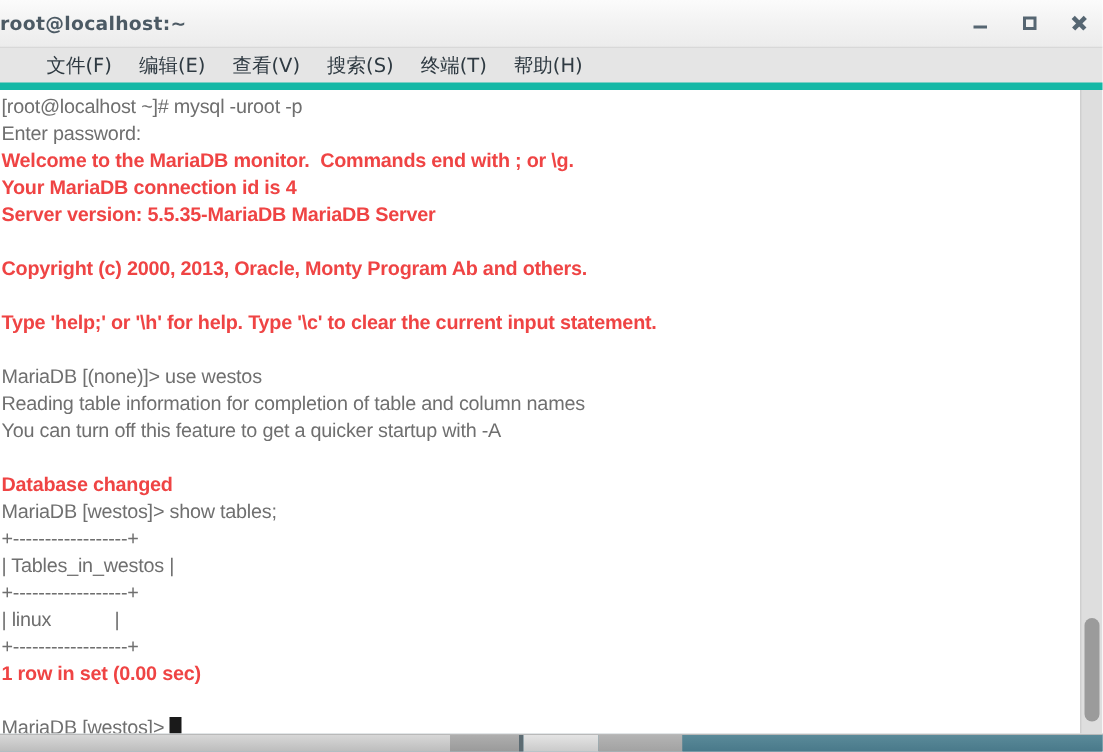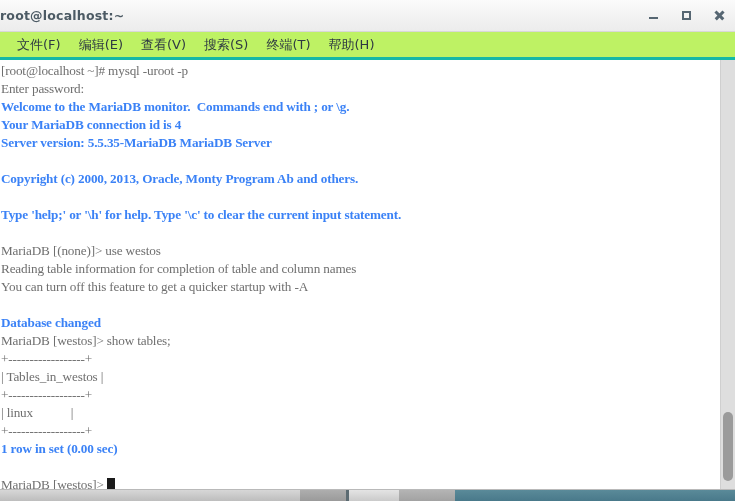--- a/index.html
+++ b/index.html
@@ -89,25 +89,25 @@
     height: 2.6px;
     background: #566672;
   }
   .wb-close::before { transform: rotate(45deg); }
   .wb-close::after  { transform: rotate(-45deg); }
 
   
   #menubar {
     height: 28px;
     min-height: 28px;
-    background: #bef264;
-    border-bottom: 3px solid #14b8a6;
-    display: flex;
-    align-items: center;
-    padding-left: 8px;
+    background: #e5e5e5;
+    border-bottom: 5px solid #14b8a6;
+    display: flex;
+    align-items: center;
+    padding-left: 22px;
     box-sizing: border-box;
   }
   .menuitem {
     font-family: "DejaVu Sans", sans-serif;
     font-size: 13px;
     color: #2f3a42;
     padding: 2px 9px;
     cursor: default;
     white-space: nowrap;
     user-select: none;
@@ -120,34 +120,34 @@
     display: flex;
     background: #ffffff;
     overflow: hidden;
   }
   #terminal {
     position: relative;
     flex: 1 1 auto;
     background: #ffffff;
     padding: 2px 0 0 1px;
     overflow: hidden;
-    font-family: Liberation Serif, serif;
+    font-family: Liberation Sans, sans-serif;
     font-size: 13.2px;
     line-height: 18px;
     letter-spacing: -0.15px;
     white-space: pre;
     color: #111111;
   }
   .tline {
     height: 18px;
     white-space: pre;
   }
   .dim   { color: #6f6f6f; font-weight: normal; }
   .norm  { color: #1a1a1a; font-weight: normal; }
-  .bold  { color: #3b82f6; font-weight: bold; }
+  .bold  { color: #ef4444; font-weight: bold; }
   .cursor {
     display: inline-block;
     width: 8px;
     height: 13px;
     background: #1a1a1a;
     vertical-align: -2px;
   }
 
   
   #scrollbar {

